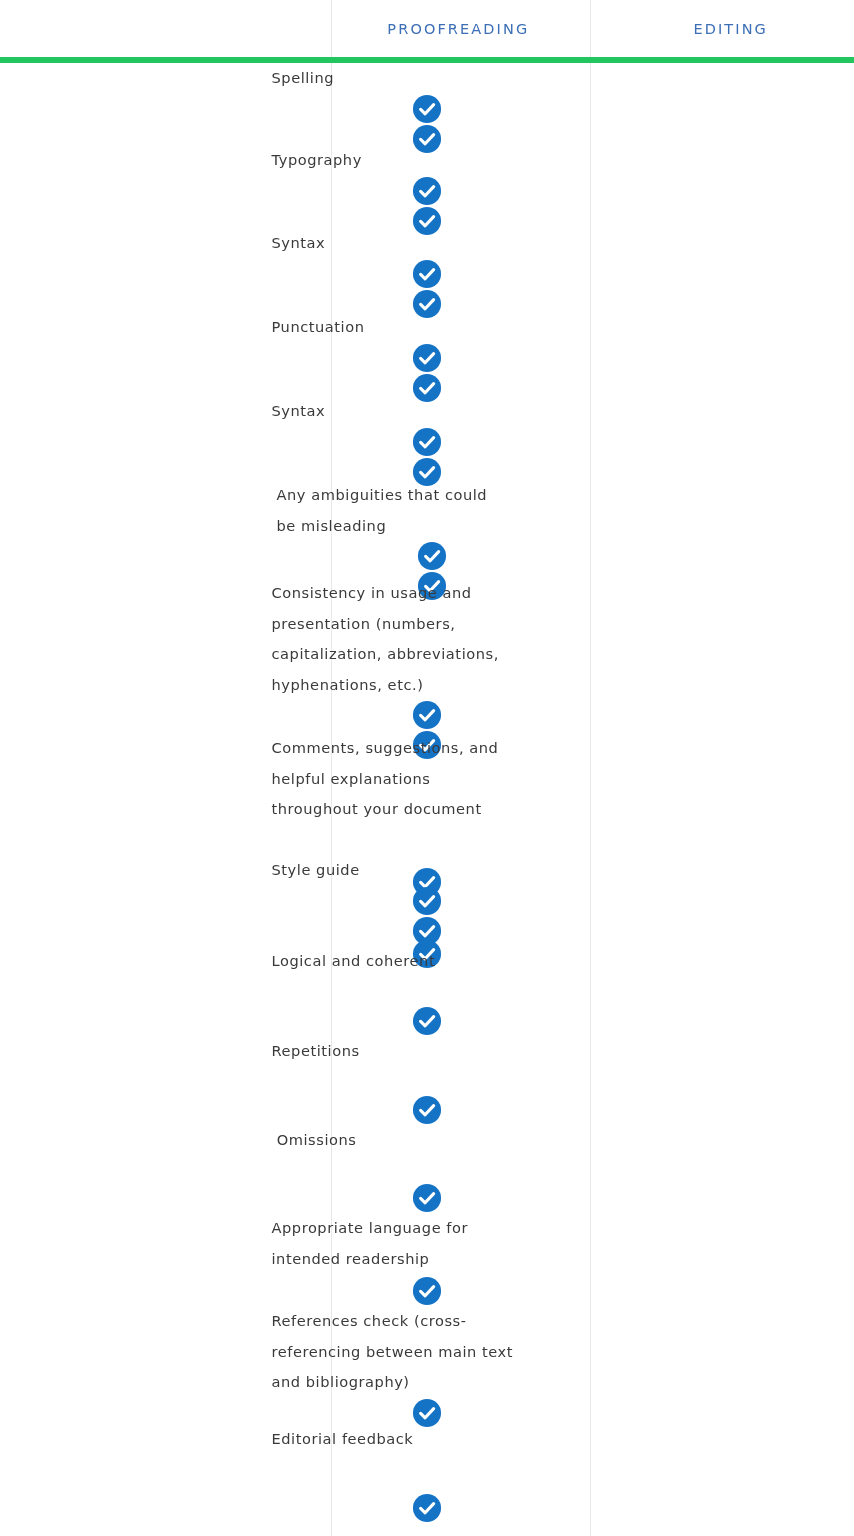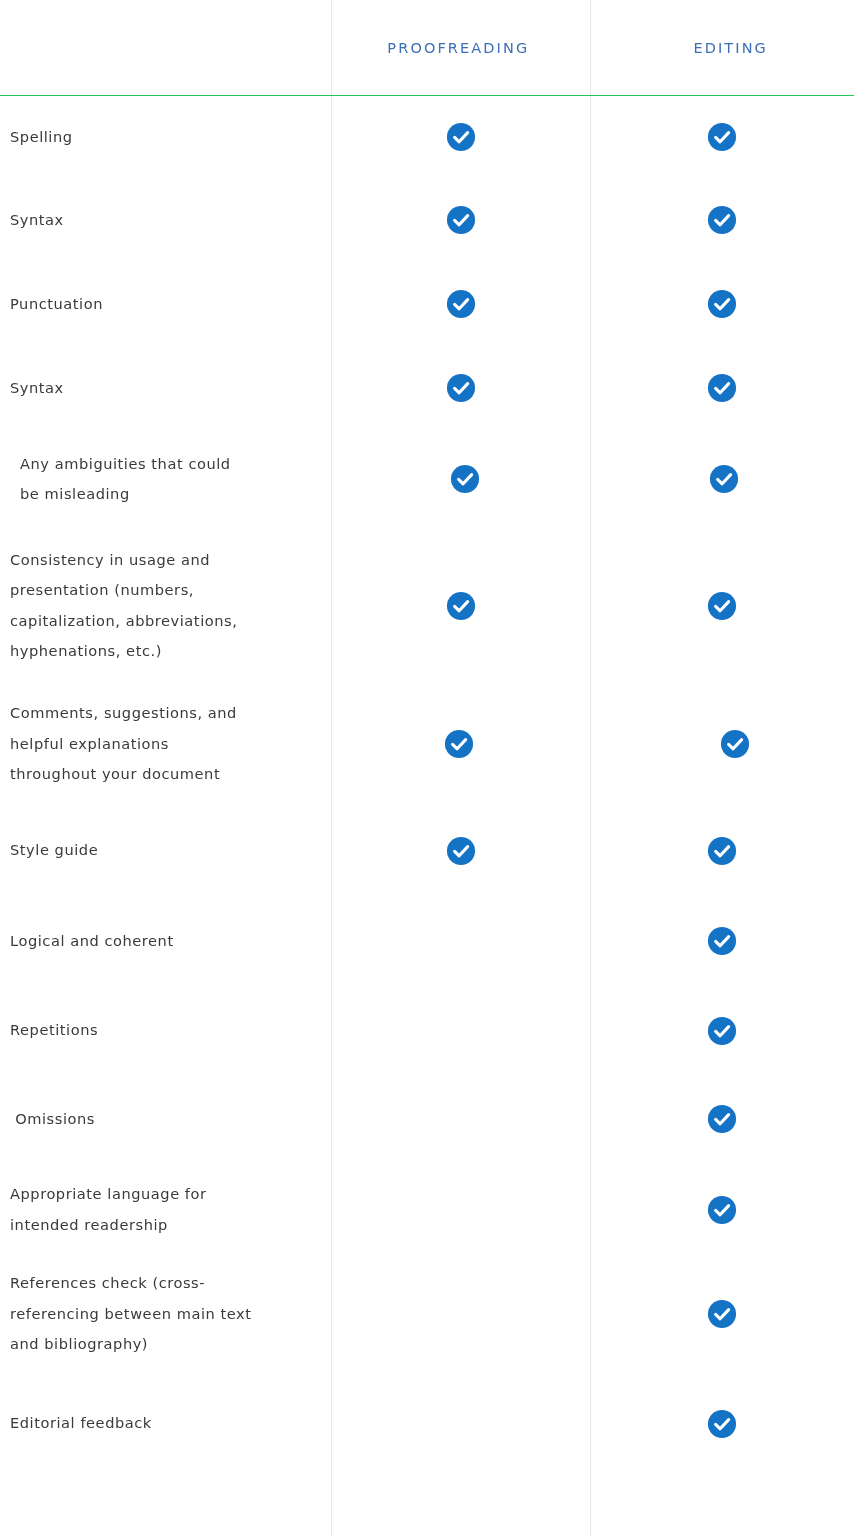--- a/index.html
+++ b/index.html
@@ -31,23 +31,23 @@
     width: 1px;
     background: #e8e8e8;
   }
   .col-divider.d1 { left: 331px; }
   .col-divider.d2 { left: 590px; }
 
   
   .table-header {
     position: relative;
     display: flex;
-    height: 96px;
+    height: 63px;
     box-sizing: border-box;
-    border-bottom: 1px solid #22c55e;
+    border-bottom: 6px solid #22c55e;
     align-items: center;
     gap: 28px;
   }
   .th {
     box-sizing: border-box;
     display: flex;
     align-items: center;
     justify-content: center;
     height: 100%;
   }
@@ -66,20 +66,21 @@
 
   
   .table-body {
     position: relative;
   }
   .row {
     position: relative;
     display: flex;
     align-items: center;
     box-sizing: border-box;
+    flex-direction: column;
   }
   .cell {
     box-sizing: border-box;
     display: flex;
     align-items: center;
     height: 100%;
   }
   .cell-feature {
     width: 331px;
     padding-left: 10px;
@@ -143,20 +144,41 @@
         </div>
         <div class="cell cell-mark cell-edit">
           <span class="check-badge">
             <svg viewBox="0 0 32 32" width="30" height="30" aria-hidden="true">
               <circle cx="16" cy="16" r="15" fill="#1573c6"></circle>
               <path d="M9.2 16.4 L14 21.1 L23.1 11.3" fill="none" stroke="#ffffff" stroke-width="3.3" stroke-linecap="round" stroke-linejoin="round"></path>
             </svg>
           </span>
         </div>
       </div>
+      <div class="row" style="height: 83px;">
+        <div class="cell cell-feature">
+          <span class="feature-label">Typography</span>
+        </div>
+        <div class="cell cell-mark cell-proof">
+          <span class="check-badge">
+            <svg viewBox="0 0 32 32" width="30" height="30" aria-hidden="true">
+              <circle cx="16" cy="16" r="15" fill="#1573c6"></circle>
+              <path d="M9.2 16.4 L14 21.1 L23.1 11.3" fill="none" stroke="#ffffff" stroke-width="3.3" stroke-linecap="round" stroke-linejoin="round"></path>
+            </svg>
+          </span>
+        </div>
+        <div class="cell cell-mark cell-edit">
+          <span class="check-badge">
+            <svg viewBox="0 0 32 32" width="30" height="30" aria-hidden="true">
+              <circle cx="16" cy="16" r="15" fill="#1573c6"></circle>
+              <path d="M9.2 16.4 L14 21.1 L23.1 11.3" fill="none" stroke="#ffffff" stroke-width="3.3" stroke-linecap="round" stroke-linejoin="round"></path>
+            </svg>
+          </span>
+        </div>
+      </div>
       <div class="row" style="height: 84px;">
         <div class="cell cell-feature">
           <span class="feature-label">Syntax</span>
         </div>
         <div class="cell cell-mark cell-proof">
           <span class="check-badge">
             <svg viewBox="0 0 32 32" width="30" height="30" aria-hidden="true">
               <circle cx="16" cy="16" r="15" fill="#1573c6"></circle>
               <path d="M9.2 16.4 L14 21.1 L23.1 11.3" fill="none" stroke="#ffffff" stroke-width="3.3" stroke-linecap="round" stroke-linejoin="round"></path>
             </svg>

